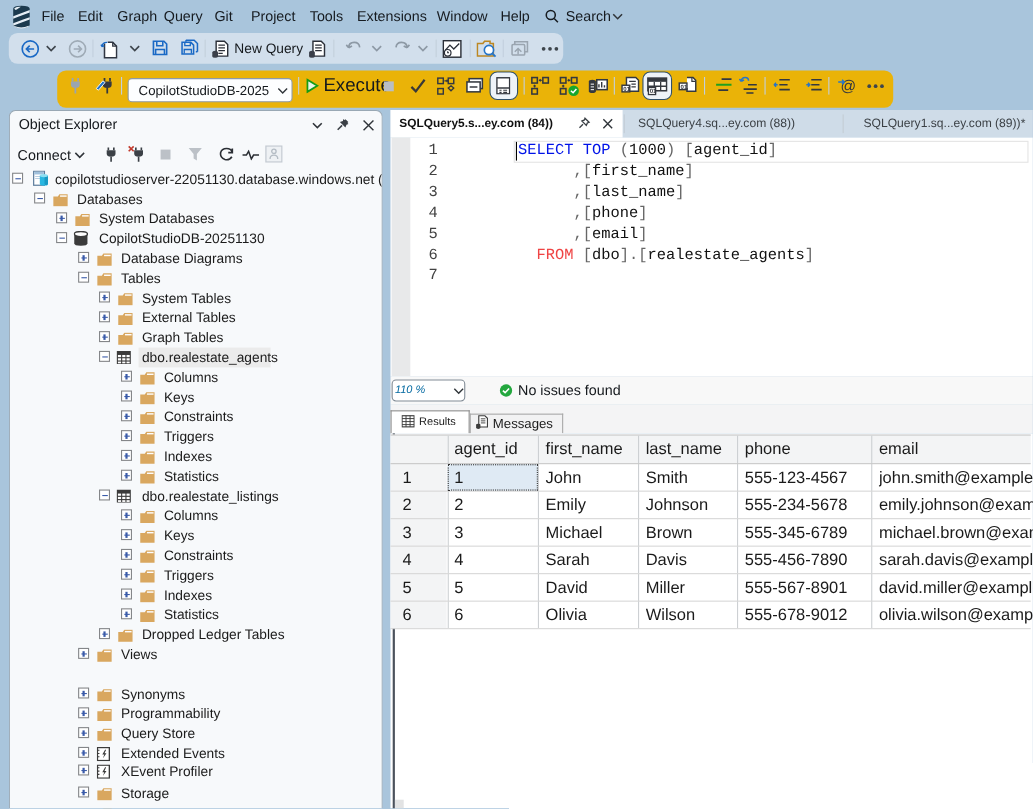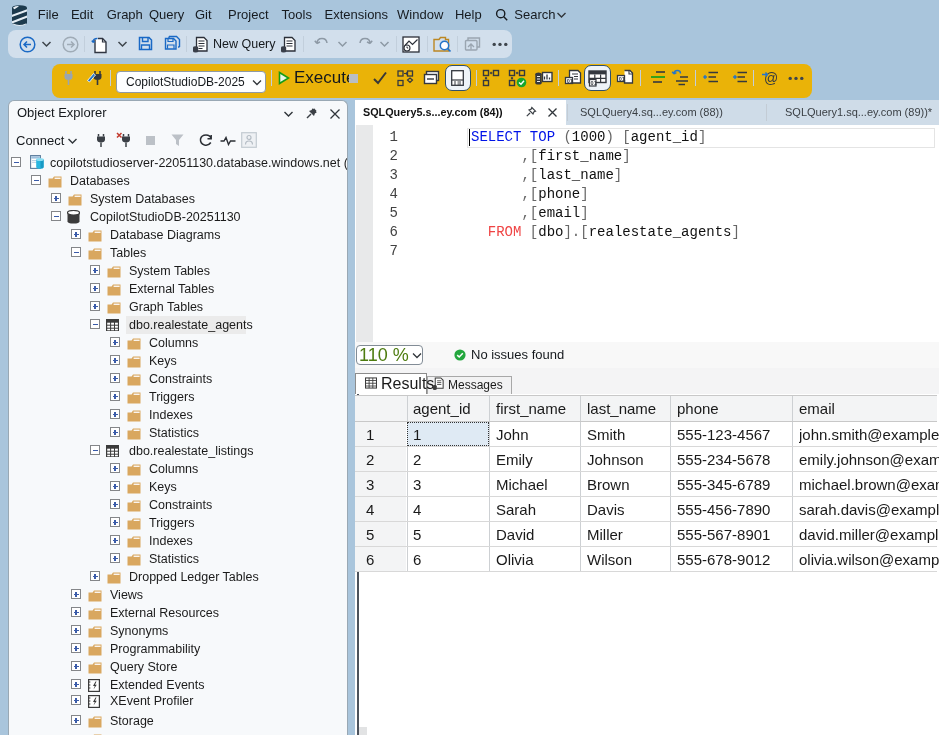--- a/index.html
+++ b/index.html
@@ -522,28 +522,20 @@
         <span class="abs" style="left:120px;top:0;">Dropped Ledger Tables</span>
       </div>
     <div class="treerow" style="left:0;top:485px;width:338px;">
         <span class="exp plus" style="left:62px;top:3px;"></span>
         <svg class="abs" style="left:79px;top:4px;" width="14" height="12" viewBox="0 0 14 12">
           <path d="M0.5 2.6 L4.6 2.6 L6 0.5 L13.5 0.5 L13.5 11.5 L0.5 11.5 Z" fill="#d9a75f"></path>
           <rect x="6.6" y="1.6" width="6" height="1.3" fill="#fdfdfd"></rect>
         </svg>
         <span class="abs" style="left:101px;top:0;">Views</span>
       </div>
-    <div class="treerow" style="left:0;top:503px;width:338px;">
-        <span class="exp plus" style="left:62px;top:3px;"></span>
-        <svg class="abs" style="left:79px;top:4px;" width="14" height="12" viewBox="0 0 14 12">
-          <path d="M0.5 2.6 L4.6 2.6 L6 0.5 L13.5 0.5 L13.5 11.5 L0.5 11.5 Z" fill="#d9a75f"></path>
-          <rect x="6.6" y="1.6" width="6" height="1.3" fill="#fdfdfd"></rect>
-        </svg>
-        <span class="abs" style="left:101px;top:0;">External Resources</span>
-      </div>
     <div class="treerow" style="left:0;top:539px;width:338px;">
         <span class="exp plus" style="left:62px;top:3px;"></span>
         <svg class="abs" style="left:79px;top:4px;" width="14" height="12" viewBox="0 0 14 12">
           <path d="M0.5 2.6 L4.6 2.6 L6 0.5 L13.5 0.5 L13.5 11.5 L0.5 11.5 Z" fill="#d9a75f"></path>
           <rect x="6.6" y="1.6" width="6" height="1.3" fill="#fdfdfd"></rect>
         </svg>
         <span class="abs" style="left:101px;top:0;">Programmability</span>
       </div>
     <div class="treerow" style="left:0;top:521px;width:338px;">
         <span class="exp plus" style="left:62px;top:3px;"></span>
@@ -618,39 +610,39 @@
   <div class="abs" style="left:113.5px;top:4px;width:1.5px;height:17px;background:#000;"></div>
   <div class="abs mono" style="left:116px;top:3px;line-height:19px;font-size:14px;color:#111;white-space:pre;"><span style="color:#0013e8;">SELECT</span> <span style="color:#0013e8;">TOP</span> <span style="color:#666;">(</span>1000<span style="color:#666;">)</span> <span style="color:#666;">[</span>agent_id<span style="color:#666;">]</span>
       <span style="color:#666;">,[</span>first_name<span style="color:#666;">]</span>
       <span style="color:#666;">,[</span>last_name<span style="color:#666;">]</span>
       <span style="color:#666;">,[</span>phone<span style="color:#666;">]</span>
       <span style="color:#666;">,[</span>email<span style="color:#666;">]</span>
   <span style="color:#ef4444;">FROM</span> <span style="color:#666;">[</span>dbo<span style="color:#666;">].[</span>realestate_agents<span style="color:#666;">]</span></div>
 </div>
 <div id="statusbar" class="abs" style="left:355px;top:342px;width:584px;height:26px;background:#f8f8f8;">
   <div class="abs" style="left:1px;top:3px;width:67px;height:20px;background:#fff;border:1px solid #828c96;border-radius:4px;">
-    <span class="abs" style="left:2px;top:0;height:18px;line-height:18px;font-size:18px;color:#4d7c0f;">110 %</span>
+    <span class="abs" style="left:2px;top:0;height:18px;line-height:18px;font-size:10px;color:#0369a1;font-style:italic;">110 %</span>
     <svg class="abs" style="left:55px;top:6px;" width="10" height="7" viewBox="0 0 10 7">
         <path d="M1 1.5 L5 5.5 L9 1.5" fill="none" stroke="#30353a" stroke-width="1.3"></path>
       </svg>
   </div>
   <svg class="abs" style="left:99px;top:7px;" width="12" height="12" viewBox="0 0 12 12">
       <circle cx="6" cy="6" r="5.6" fill="#23a73e"></circle>
       <path d="M3.2 6.1 L5.2 8 L8.8 4.2" fill="none" stroke="#fff" stroke-width="1.5"></path>
     </svg>
   <span class="abs" style="left:116px;top:0;height:26px;line-height:26px;font-size:13px;color:#15191d;">No issues found</span>
 </div>
 <div id="restabs" class="abs" style="left:355px;top:368px;width:584px;height:26px;background:#f4f4f5;">
   <div class="abs" style="left:72px;top:8px;width:85px;height:18px;background:#f2f2f3;border:1px solid #a8a8a8;border-bottom:none;"></div>
   <div class="abs" style="left:0;top:5px;width:72px;height:21px;background:#fff;border:1px solid #8c8c8c;border-bottom:none;"></div>
   <svg class="abs" style="left:10px;top:9px;" width="12" height="12" viewBox="0 0 14 13">
       <rect x="0.6" y="0.6" width="12.8" height="11.8" fill="#fff" stroke="#3b3b3b" stroke-width="1.2"></rect>
       <path d="M0.6 3.6 L13.4 3.6 M0.6 6.8 L13.4 6.8 M0.6 10 L13.4 10 M4.8 0.6 L4.8 12.4 M9.1 0.6 L9.1 12.4" stroke="#3b3b3b" stroke-width="1"></path>
     </svg>
-  <span class="abs" style="left:26px;top:5px;height:33px;line-height:21px;font-size:16px;color:#1a1a1a;">Results</span>
+  <span class="abs" style="left:26px;top:5px;height:33px;line-height:21px;font-size:10px;color:#1a1a1a;">Results</span>
   <svg class="abs" style="left:77px;top:9px;" width="13" height="14" viewBox="0 0 14 15">
       <path d="M3.5 1 L9.5 1 L12 3.5 L12 12 L3.5 12 Z" fill="#fff" stroke="#3b3b3b" stroke-width="1.1"></path>
       <path d="M5.5 4 L10 4 M5.5 6 L10 6 M5.5 8 L10 8" stroke="#3b3b3b" stroke-width="0.9"></path>
       <ellipse cx="3" cy="9.8" rx="2.1" ry="1.1" fill="#3b3b3b"></ellipse>
       <rect x="0.9" y="9.8" width="4.2" height="3" fill="#3b3b3b"></rect>
       <ellipse cx="3" cy="12.8" rx="2.1" ry="1.1" fill="#3b3b3b"></ellipse>
     </svg>
   <span class="abs" style="left:93px;top:8px;height:18px;line-height:18px;font-size:12px;color:#1a1a1a;">Messages</span>
 </div>
 <div id="results" class="abs" style="left:355px;top:394px;width:584px;height:341px;background:#fff;">

